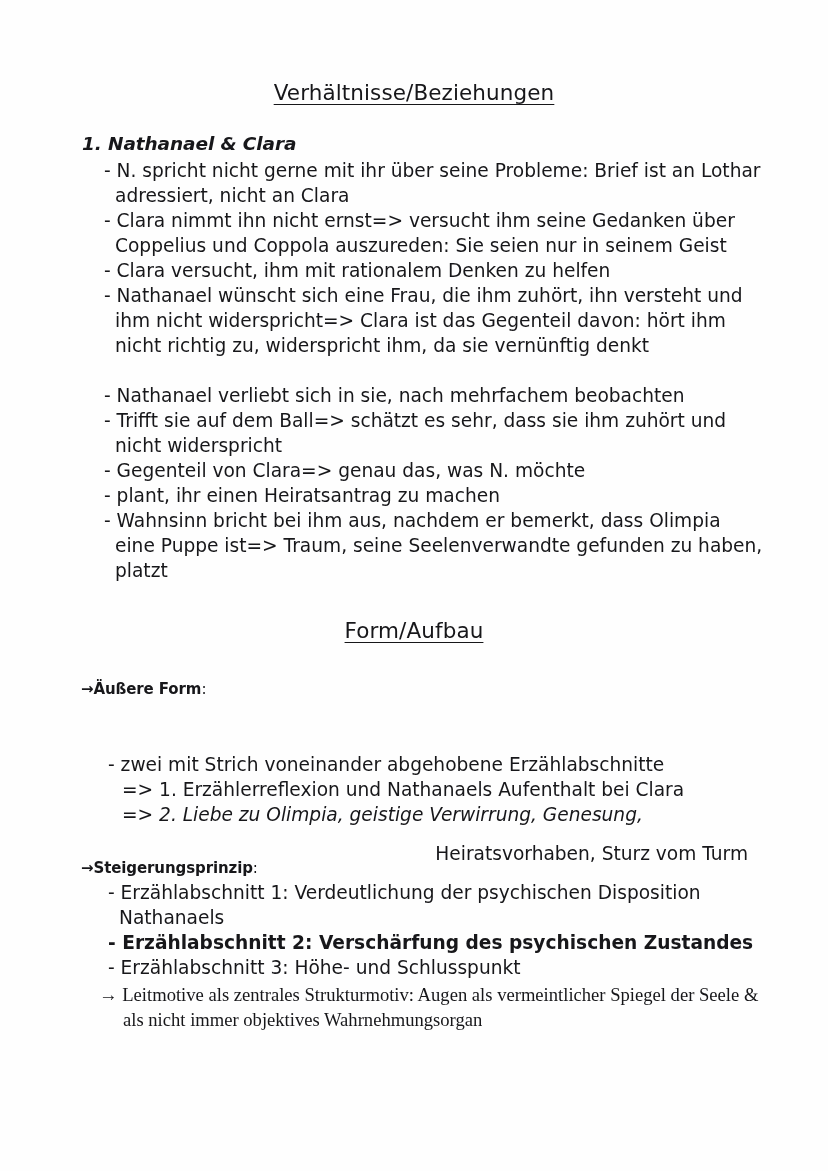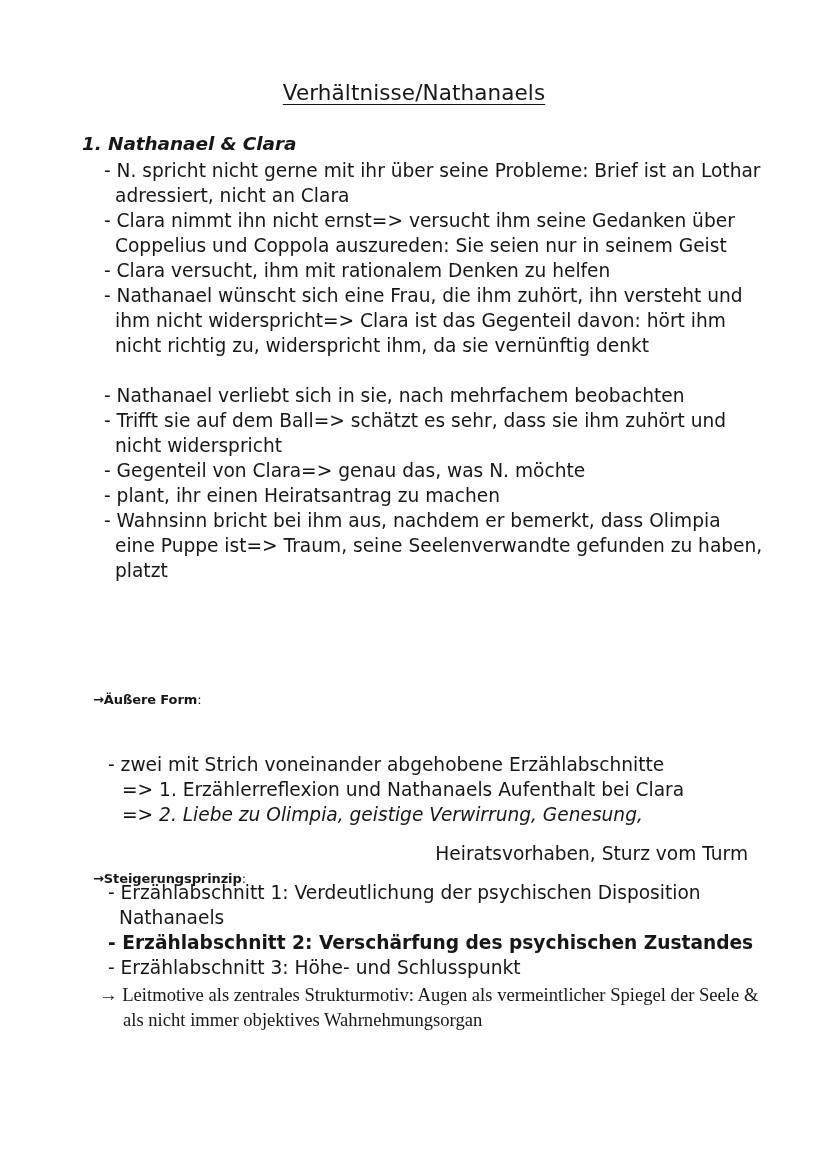--- a/index.html
+++ b/index.html
@@ -40,25 +40,25 @@
 
   
   .sec-head {
     font-size: 18.5px;
     font-weight: 700;
     font-style: italic;
     letter-spacing: -0.1px;
     margin: 0;
   }
   .arrow-head {
-    font-size: 13px;
+    font-size: 15px;
     font-weight: 700;
     font-style: normal;
     letter-spacing: -0.1px;
-    margin: 16px;
+    margin: 4px;
     white-space: pre;
   }
   .arrow-head .colon {
     font-weight: 400;
   }
 
   
   .bullet {
     font-size: 18.6px;
     font-weight: 400;
@@ -81,21 +81,21 @@
   }
 
   
   .abs { position: absolute; }
 </style>
 </head>
 <body>
 
 <div class="page">
 
-  <h1 class="doc-title abs" style="left:0; right:0; top:80px;">Verhältnisse/Nathanaels</h1>
+  <h1 class="doc-title abs" style="left:0; right:0; top:80px;">Verhältnisse/Beziehungen</h1>
 
   <div class="sec-head abs" style="left:82px; top:133px;">1. Nathanael &amp; Clara</div>
 
   <div class="bullet abs" style="left:104px; top:208px; width:650px;">- Clara nimmt ihn nicht ernst=&gt; versucht ihm seine Gedanken über Coppelius und Coppola auszureden: Sie seien nur in seinem Geist</div>
 
   <div class="bullet abs" style="left:104px; top:158px; width:650px;">- N. spricht nicht gerne mit ihr über seine Probleme: Brief ist an Lothar adressiert, nicht an Clara</div>
 
   <div class="bullet abs" style="left:104px; top:283px; width:648px;">- Nathanael wünscht sich eine Frau, die ihm zuhört, ihn versteht und ihm nicht widerspricht=&gt; Clara ist das Gegenteil davon: hört ihm nicht richtig zu, widerspricht ihm, da sie vernünftig denkt</div>
 
   <div class="bullet abs" style="left:104px; top:258px; width:650px;">- Clara versucht, ihm mit rationalem Denken zu helfen</div>
@@ -104,20 +104,21 @@
   <div class="bullet abs" style="left:104px; top:383px; width:660px;">- Nathanael verliebt sich in sie, nach mehrfachem beobachten</div>
 
   <div class="bullet abs" style="left:104px; top:408px; width:655px;">- Trifft sie auf dem Ball=&gt; schätzt es sehr, dass sie ihm zuhört und nicht widerspricht</div>
 
   <div class="bullet abs" style="left:104px; top:458px; width:655px;">- Gegenteil von Clara=&gt; genau das, was N. möchte</div>
 
   <div class="bullet abs" style="left:104px; top:483px; width:655px;">- plant, ihr einen Heiratsantrag zu machen</div>
 
   <div class="bullet abs" style="left:104px; top:508px; width:648px;">- Wahnsinn bricht bei ihm aus, nachdem er bemerkt, dass Olimpia eine Puppe ist=&gt; Traum, seine Seelenverwandte gefunden zu haben, platzt</div>
 
+  <h1 class="doc-title abs" style="left:0; right:0; top:618px;">Form/Aufbau</h1>
 
   <div class="arrow-head abs" style="left:77px; top:676px;"><span>→Äußere Form</span><span class="colon">:</span></div>
 
 
   <div class="bullet abs" style="left:108px; top:752px; width:640px;">- zwei mit Strich voneinander abgehobene Erzählabschnitte</div>
 
   <div class="sub-arrow abs" style="left:122px; top:777px; width:640px;">=&gt; 1. Erzählerreflexion und Nathanaels Aufenthalt bei Clara</div>
 
   <div class="sub-arrow abs" style="left:122px; top:802px; width:640px;font-style:italic;">=&gt; 2. Liebe zu Olimpia, geistige Verwirrung, Genesung,</div>
 

